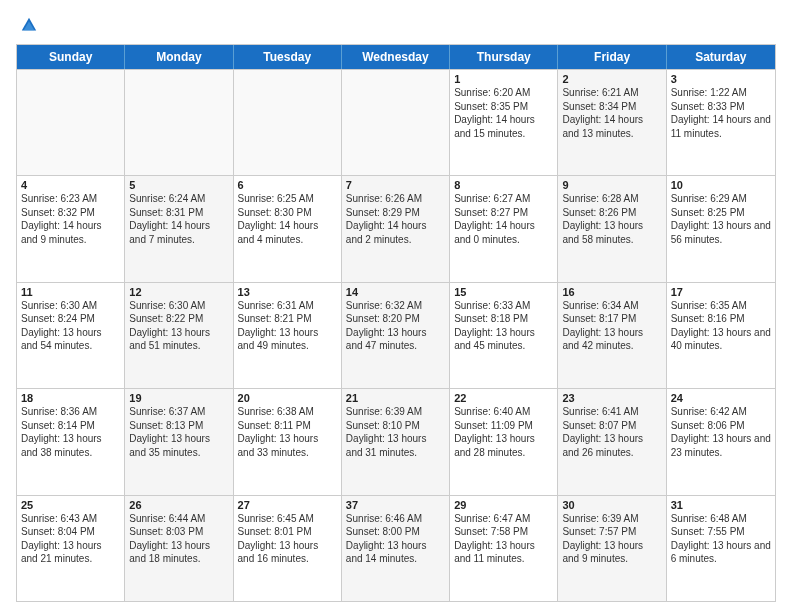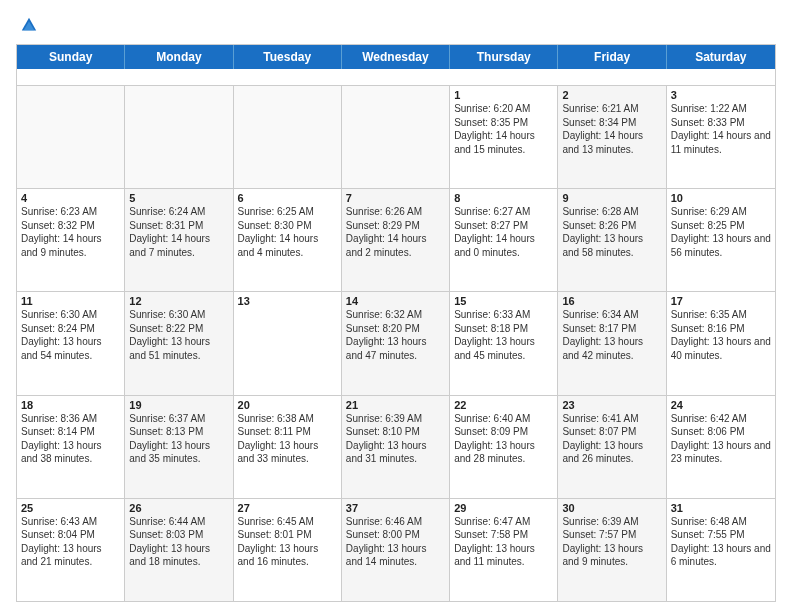--- a/index.html
+++ b/index.html
@@ -58,21 +58,20 @@
     }
     .location {
       font-size: 14px;
       color: #444;
     }
     .calendar {
       flex: 1;
       display: flex;
       flex-direction: column;
       border: 1px solid #ccc;
-      gap: 16px;
     }
     .cal-header {
       display: grid;
       grid-template-columns: repeat(7, 1fr);
       background: #1a6fc4;
     }
     .cal-header-cell {
       color: #fff;
       font-size: 12px;
       font-weight: bold;
@@ -236,20 +235,24 @@
           </div>
           <div class="cal-cell shaded">
             <span class="day-num">12</span>
             <div class="cell-info">Sunrise: 6:30 AM
 Sunset: 8:22 PM
 Daylight: 13 hours
 and 51 minutes.</div>
           </div>
           <div class="cal-cell">
             <span class="day-num">13</span>
+            <div class="cell-info">Sunrise: 6:31 AM
+Sunset: 8:21 PM
+Daylight: 13 hours
+and 49 minutes.</div>
           </div>
           <div class="cal-cell shaded">
             <span class="day-num">14</span>
             <div class="cell-info">Sunrise: 6:32 AM
 Sunset: 8:20 PM
 Daylight: 13 hours
 and 47 minutes.</div>
           </div>
           <div class="cal-cell">
             <span class="day-num">15</span>
@@ -298,21 +301,21 @@
           <div class="cal-cell shaded">
             <span class="day-num">21</span>
             <div class="cell-info">Sunrise: 6:39 AM
 Sunset: 8:10 PM
 Daylight: 13 hours
 and 31 minutes.</div>
           </div>
           <div class="cal-cell">
             <span class="day-num">22</span>
             <div class="cell-info">Sunrise: 6:40 AM
-Sunset: 8:09 PM
+Sunset: 11:09 PM
 Daylight: 13 hours
 and 28 minutes.</div>
           </div>
           <div class="cal-cell shaded">
             <span class="day-num">23</span>
             <div class="cell-info">Sunrise: 6:41 AM
 Sunset: 8:07 PM
 Daylight: 13 hours
 and 26 minutes.</div>
           </div>

